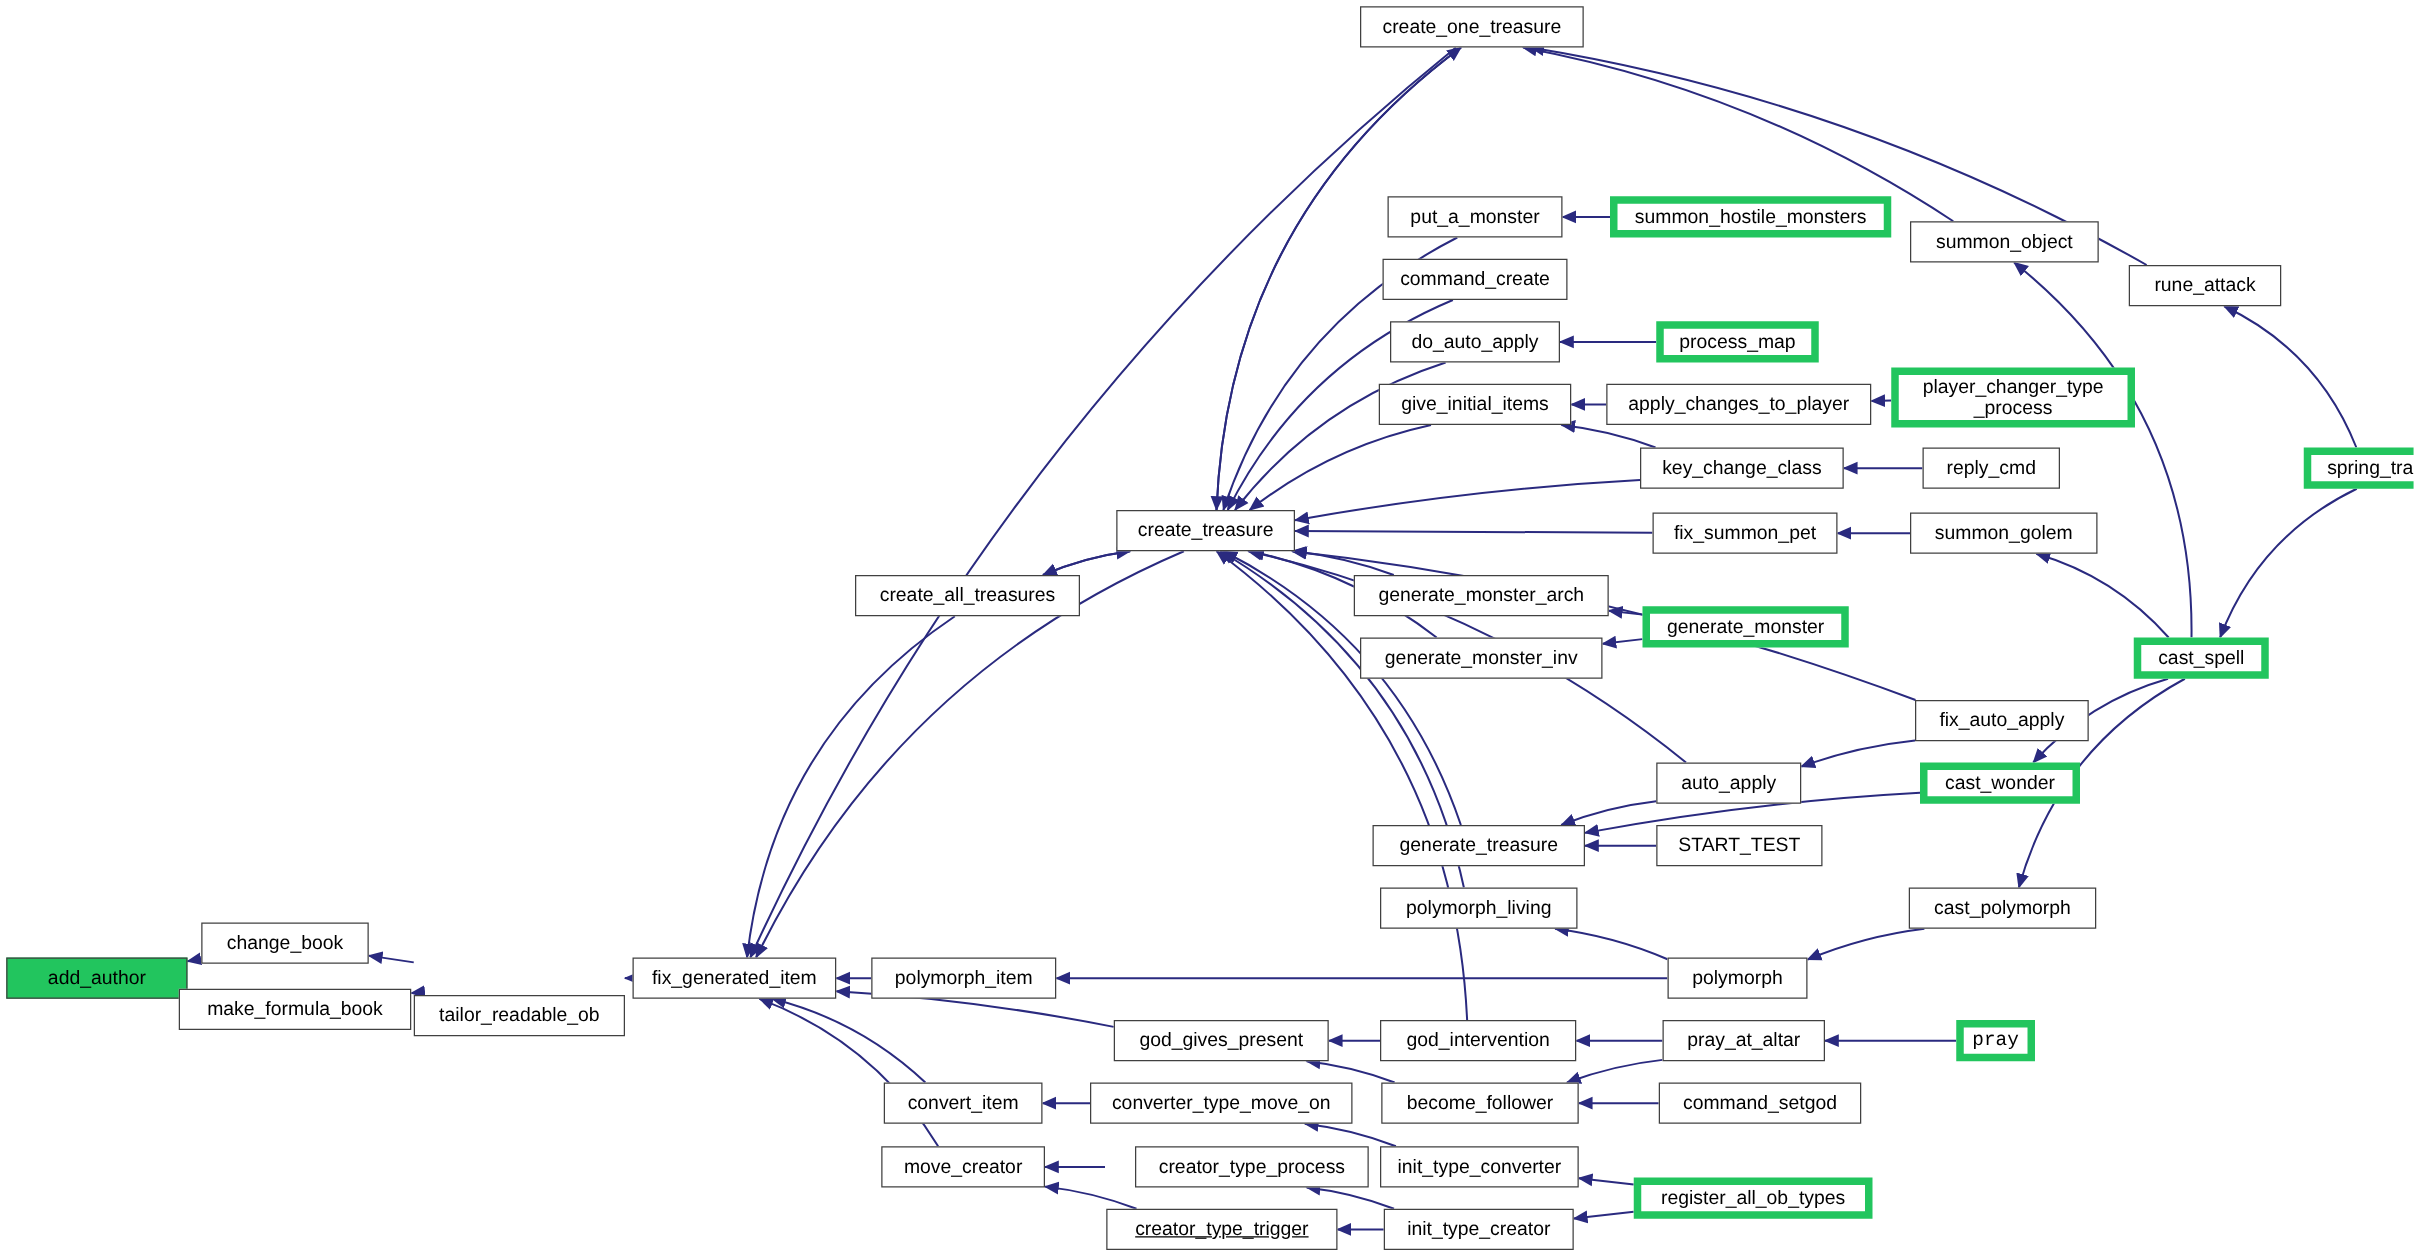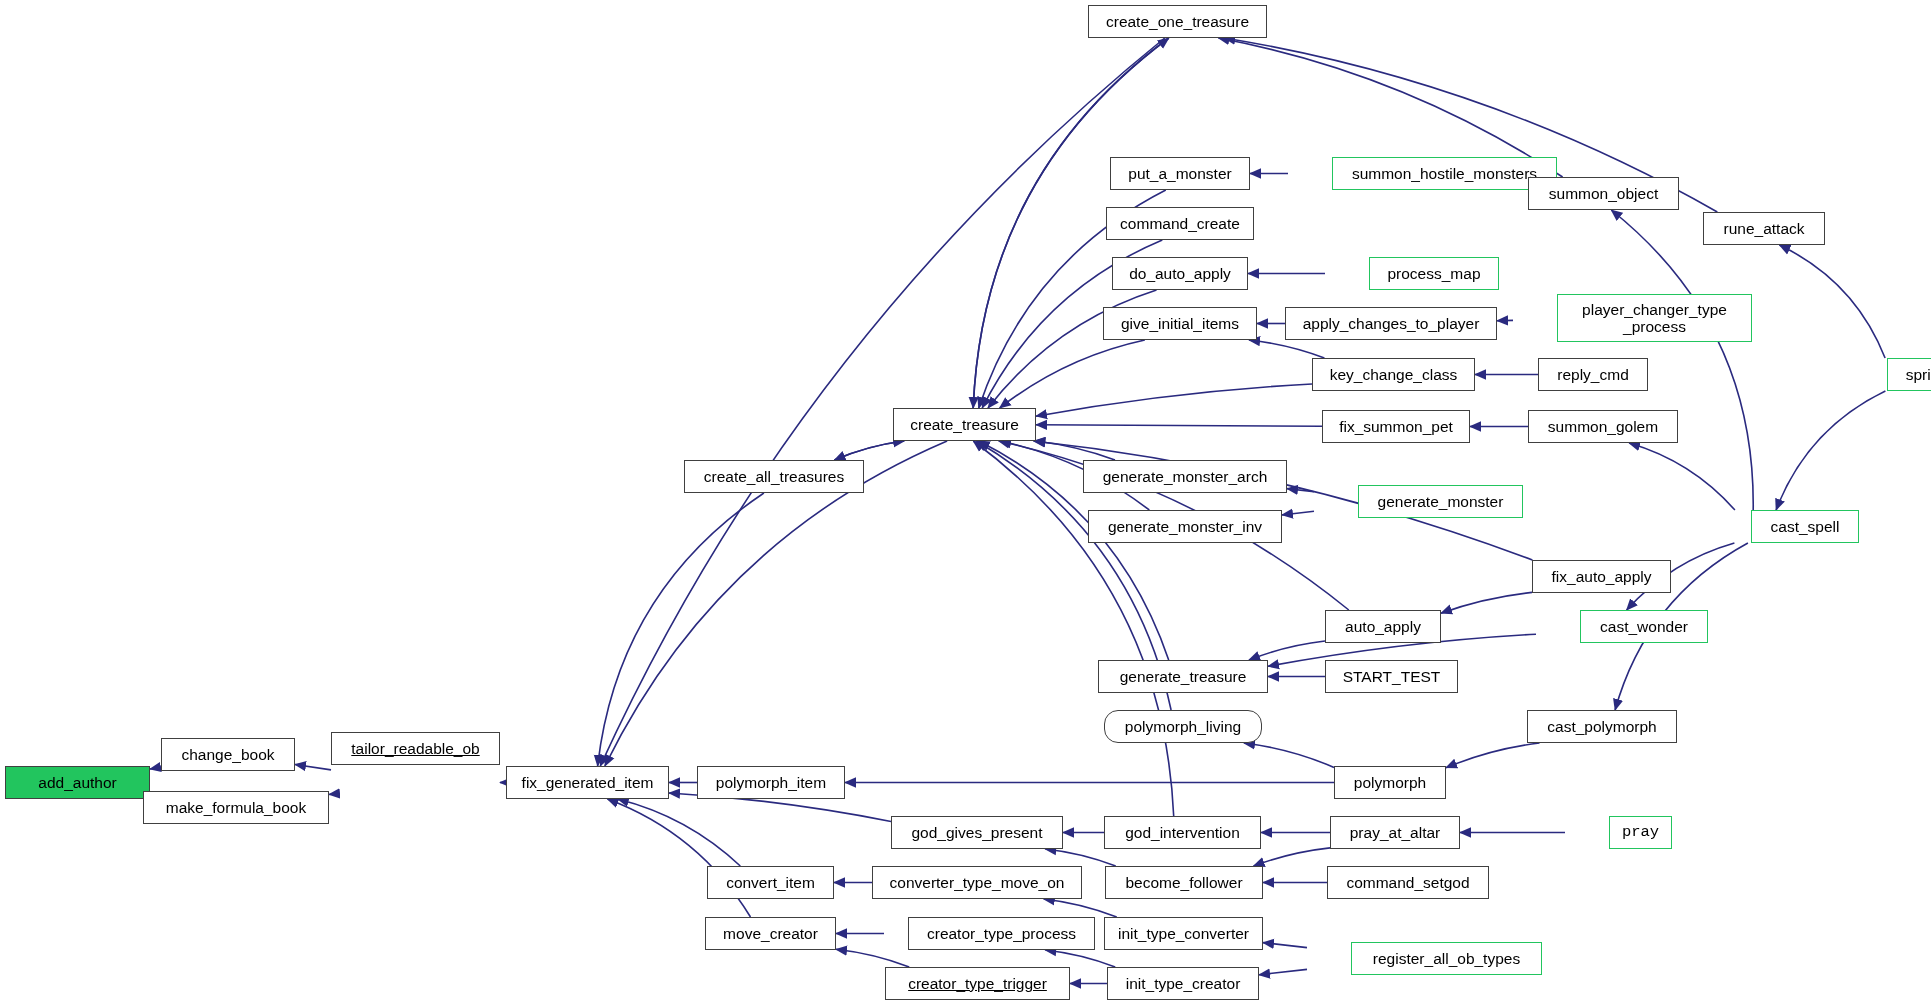--- a/index.html
+++ b/index.html
@@ -3,21 +3,21 @@
 <meta charset="utf-8">
 <style>
   html,body{margin:0;padding:0;background:#ffffff;}
   #canvas{position:relative;width:1931px;height:1000px;background:#ffffff;
           font-family:"Liberation Sans","DejaVu Sans",sans-serif;overflow:hidden;}
   #edges{position:absolute;left:0;top:0;width:1931px;height:1000px;}
   .node{position:absolute;box-sizing:border-box;display:flex;align-items:center;
         justify-content:center;text-align:center;background:#ffffff;
         border:1px solid #404040;font-size:15.5px;color:#000000;
         line-height:1.12;white-space:pre-line;letter-spacing:0px;}
-  .node.red{border:1px solid #22c55e;margin-left:44px;}
+  .node.red{border:6px solid #22c55e;}
   .node.cur{background:#22c55e;border:1px solid #404040;}
 </style>
 </head>
 <body>
 
 <div id="canvas">
   <svg id="edges" xmlns="http://www.w3.org/2000/svg" viewBox="0 0 1931 1000">
     <defs>
       <marker id="ah" viewBox="0 0 10 10" refX="9.2" refY="5" markerWidth="7.5" markerHeight="7.5" orient="auto-start-reverse">
         <path d="M 0 0.7 L 10 5 L 0 9.3 z" fill="#2a2a7f"></path>
@@ -90,21 +90,21 @@
         <path d="M 1115.2 967.0 Q 1081.3 954.0 1045.3 950.0" marker-end="url(#ah)"></path>
         <path d="M 909.2 967.0 Q 873.7 953.5 836.0 949.3" marker-end="url(#ah)"></path>
         <path d="M 1107.0 983.5 Q 1088.5 983.5 1070.0 983.5" marker-end="url(#ah)"></path>
         <path d="M 1307.0 969.4 Q 1283.0 972.1 1259.0 974.8" marker-end="url(#ah)"></path>
       </g>
   </svg>
   <div id="nodes">
       <div class="node cur" style="left: 5px; top: 766px; width: 145px; height: 33px;">add_author</div>
       <div class="node" style="left: 161px; top: 738px; width: 134px; height: 33px;">change_book</div>
       <div class="node" style="left: 143px; top: 791px; width: 186px; height: 33px;">make_formula_book</div>
-      <div class="node" style="left: 331px; top: 732px; width: 169px; height: 33px; text-decoration: underline;">tailor_readable_ob</div>
+      <div class="node" style="left: 331px; top: 796px; width: 169px; height: 33px;">tailor_readable_ob</div>
       <div class="node" style="left: 506px; top: 766px; width: 163px; height: 33px;">fix_generated_item</div>
       <div class="node" style="left: 684px; top: 460px; width: 180px; height: 33px;">create_all_treasures</div>
       <div class="node" style="left: 893px; top: 408px; width: 143px; height: 33px;">create_treasure</div>
       <div class="node" style="left: 1088px; top: 5px; width: 179px; height: 33px;">create_one_treasure</div>
       <div class="node" style="left: 1110px; top: 157px; width: 140px; height: 33px;">put_a_monster</div>
       <div class="node red" style="left: 1288px; top: 157px; width: 225px; height: 33px;">summon_hostile_monsters</div>
       <div class="node" style="left: 1106px; top: 207px; width: 148px; height: 33px;">command_create</div>
       <div class="node" style="left: 1112px; top: 257px; width: 136px; height: 33px;">do_auto_apply</div>
       <div class="node red" style="left: 1325px; top: 257px; width: 130px; height: 33px;">process_map</div>
       <div class="node" style="left: 1103px; top: 307px; width: 154px; height: 33px;">give_initial_items</div>
@@ -121,21 +121,21 @@
       <div class="node" style="left: 1083px; top: 460px; width: 204px; height: 33px;">generate_monster_arch</div>
       <div class="node red" style="left: 1314px; top: 485px; width: 165px; height: 33px;">generate_monster</div>
       <div class="node" style="left: 1088px; top: 510px; width: 194px; height: 33px;">generate_monster_inv</div>
       <div class="node red" style="left: 1707px; top: 510px; width: 108px; height: 33px;">cast_spell</div>
       <div class="node" style="left: 1532px; top: 560px; width: 139px; height: 33px;">fix_auto_apply</div>
       <div class="node" style="left: 1325px; top: 610px; width: 116px; height: 33px;">auto_apply</div>
       <div class="node red" style="left: 1536px; top: 610px; width: 128px; height: 33px;">cast_wonder</div>
       <div class="node" style="left: 1098px; top: 660px; width: 170px; height: 33px;">generate_treasure</div>
       <div class="node" style="left: 1325px; top: 660px; width: 133px; height: 33px;">START_TEST</div>
       <div class="node" style="left: 1527px; top: 710px; width: 150px; height: 33px;">cast_polymorph</div>
-      <div class="node" style="left: 1104px; top: 710px; width: 158px; height: 33px; border-radius: 14px;">polymorph_living</div>
+      <div class="node" style="left: 1104px; top: 710px; width: 158px; height: 33px;">polymorph_living</div>
       <div class="node" style="left: 697px; top: 766px; width: 148px; height: 33px;">polymorph_item</div>
       <div class="node" style="left: 1334px; top: 766px; width: 112px; height: 33px;">polymorph</div>
       <div class="node" style="left: 891px; top: 816px; width: 172px; height: 33px;">god_gives_present</div>
       <div class="node" style="left: 1104px; top: 816px; width: 157px; height: 33px;">god_intervention</div>
       <div class="node" style="left: 1330px; top: 816px; width: 130px; height: 33px;">pray_at_altar</div>
       <div class="node red" style="left: 1565px; top: 816px; width: 63px; height: 33px; font-family: Liberation Mono, monospace;">pray</div>
       <div class="node" style="left: 707px; top: 866px; width: 127px; height: 33px;">convert_item</div>
       <div class="node" style="left: 872px; top: 866px; width: 210px; height: 33px;">converter_type_move_on</div>
       <div class="node" style="left: 1105px; top: 866px; width: 158px; height: 33px;">become_follower</div>
       <div class="node" style="left: 1327px; top: 866px; width: 162px; height: 33px;">command_setgod</div>

